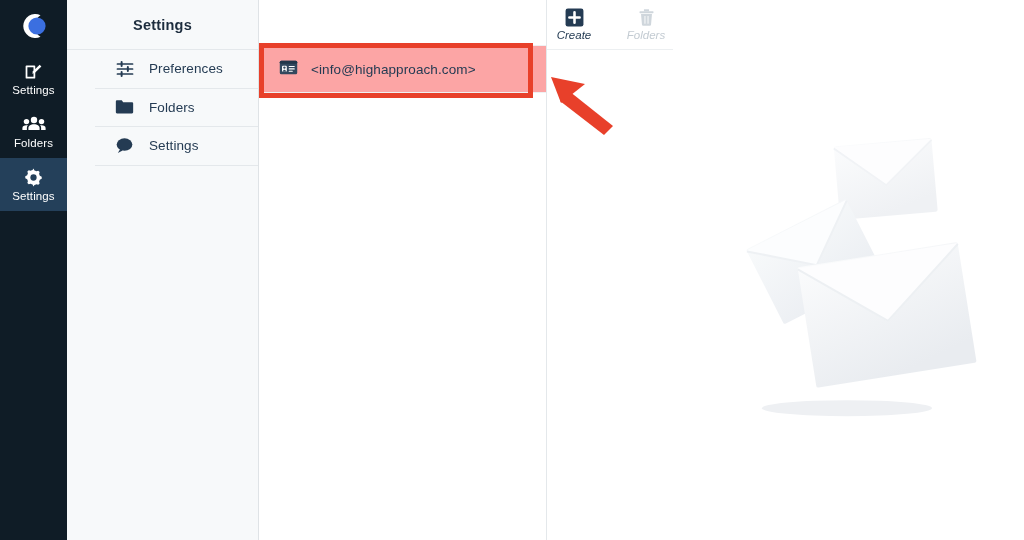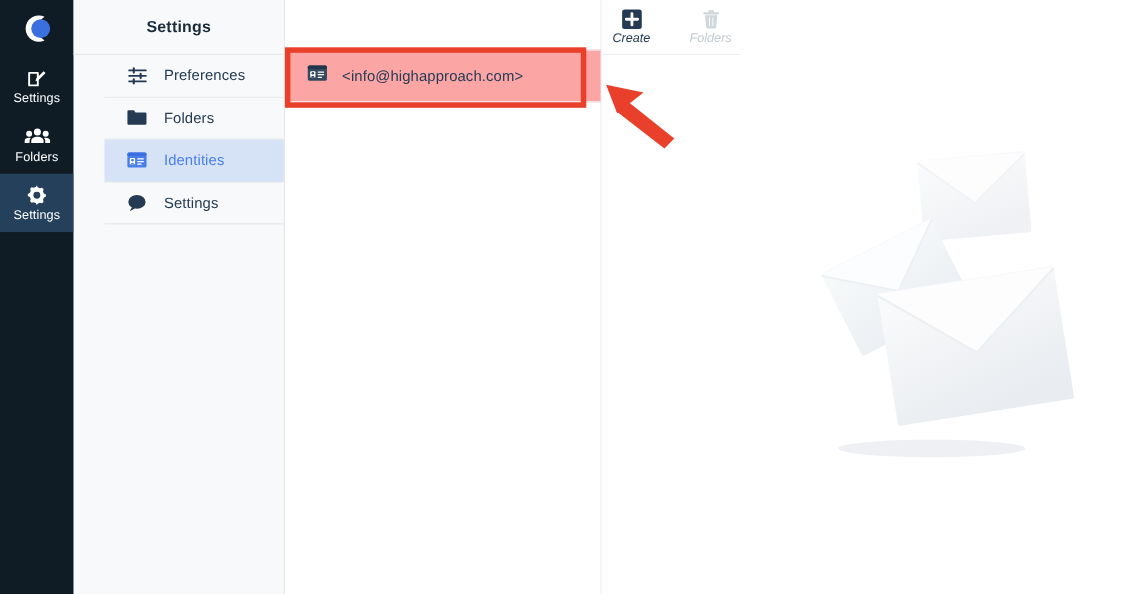--- a/index.html
+++ b/index.html
@@ -204,35 +204,20 @@
 
       <div class="settings-item">
         <span class="si-icon">
           <svg width="19" height="16" viewBox="0 0 20 17" fill="#243b53">
             <path d="M0.8 2.6A1.2 1.2 0 0 1 2 1.4h5.1l1.5 2h9.4A1.2 1.2 0 0 1 19.2 4.6v9.6A1.2 1.2 0 0 1 18 15.4H2a1.2 1.2 0 0 1-1.2-1.2Z"></path>
           </svg>
         </span>
         <span class="si-label">Folders</span>
       </div>
 
-      <div class="settings-item selected">
-        <span class="si-icon">
-          <svg width="19" height="15" viewBox="0 0 20 16">
-            <rect x="0.7" y="0.7" width="18.6" height="14.6" rx="1.6" fill="#4a7fe8"></rect>
-            <rect x="0.7" y="0.7" width="18.6" height="3.3" rx="1.6" fill="#3b6fe0"></rect>
-            <rect x="3.1" y="6.1" width="5.1" height="6.3" rx="1" fill="#ffffff"></rect>
-            <circle cx="5.65" cy="8.1" r="1.25" fill="#4a7fe8"></circle>
-            <path d="M3.9 12.4c.25-1.25 1-1.9 1.75-1.9s1.5.65 1.75 1.9Z" fill="#4a7fe8"></path>
-            <rect x="10.2" y="6.3" width="6.5" height="1.25" rx="0.6" fill="#ffffff"></rect>
-            <rect x="10.2" y="8.9" width="6.5" height="1.25" rx="0.6" fill="#ffffff"></rect>
-            <rect x="10.2" y="11.4" width="4.4" height="1.25" rx="0.6" fill="#ffffff"></rect>
-          </svg>
-        </span>
-        <span class="si-label">Identities</span>
-      </div>
 
       <div class="settings-item">
         <span class="si-icon">
           <svg width="19" height="17" viewBox="0 0 20 18" fill="#243b53">
             <ellipse cx="10" cy="8" rx="8.3" ry="6.6"></ellipse>
             <path d="M5.6 12.5 3 17l5-2.6Z"></path>
           </svg>
         </span>
         <span class="si-label">Settings</span>
       </div>

